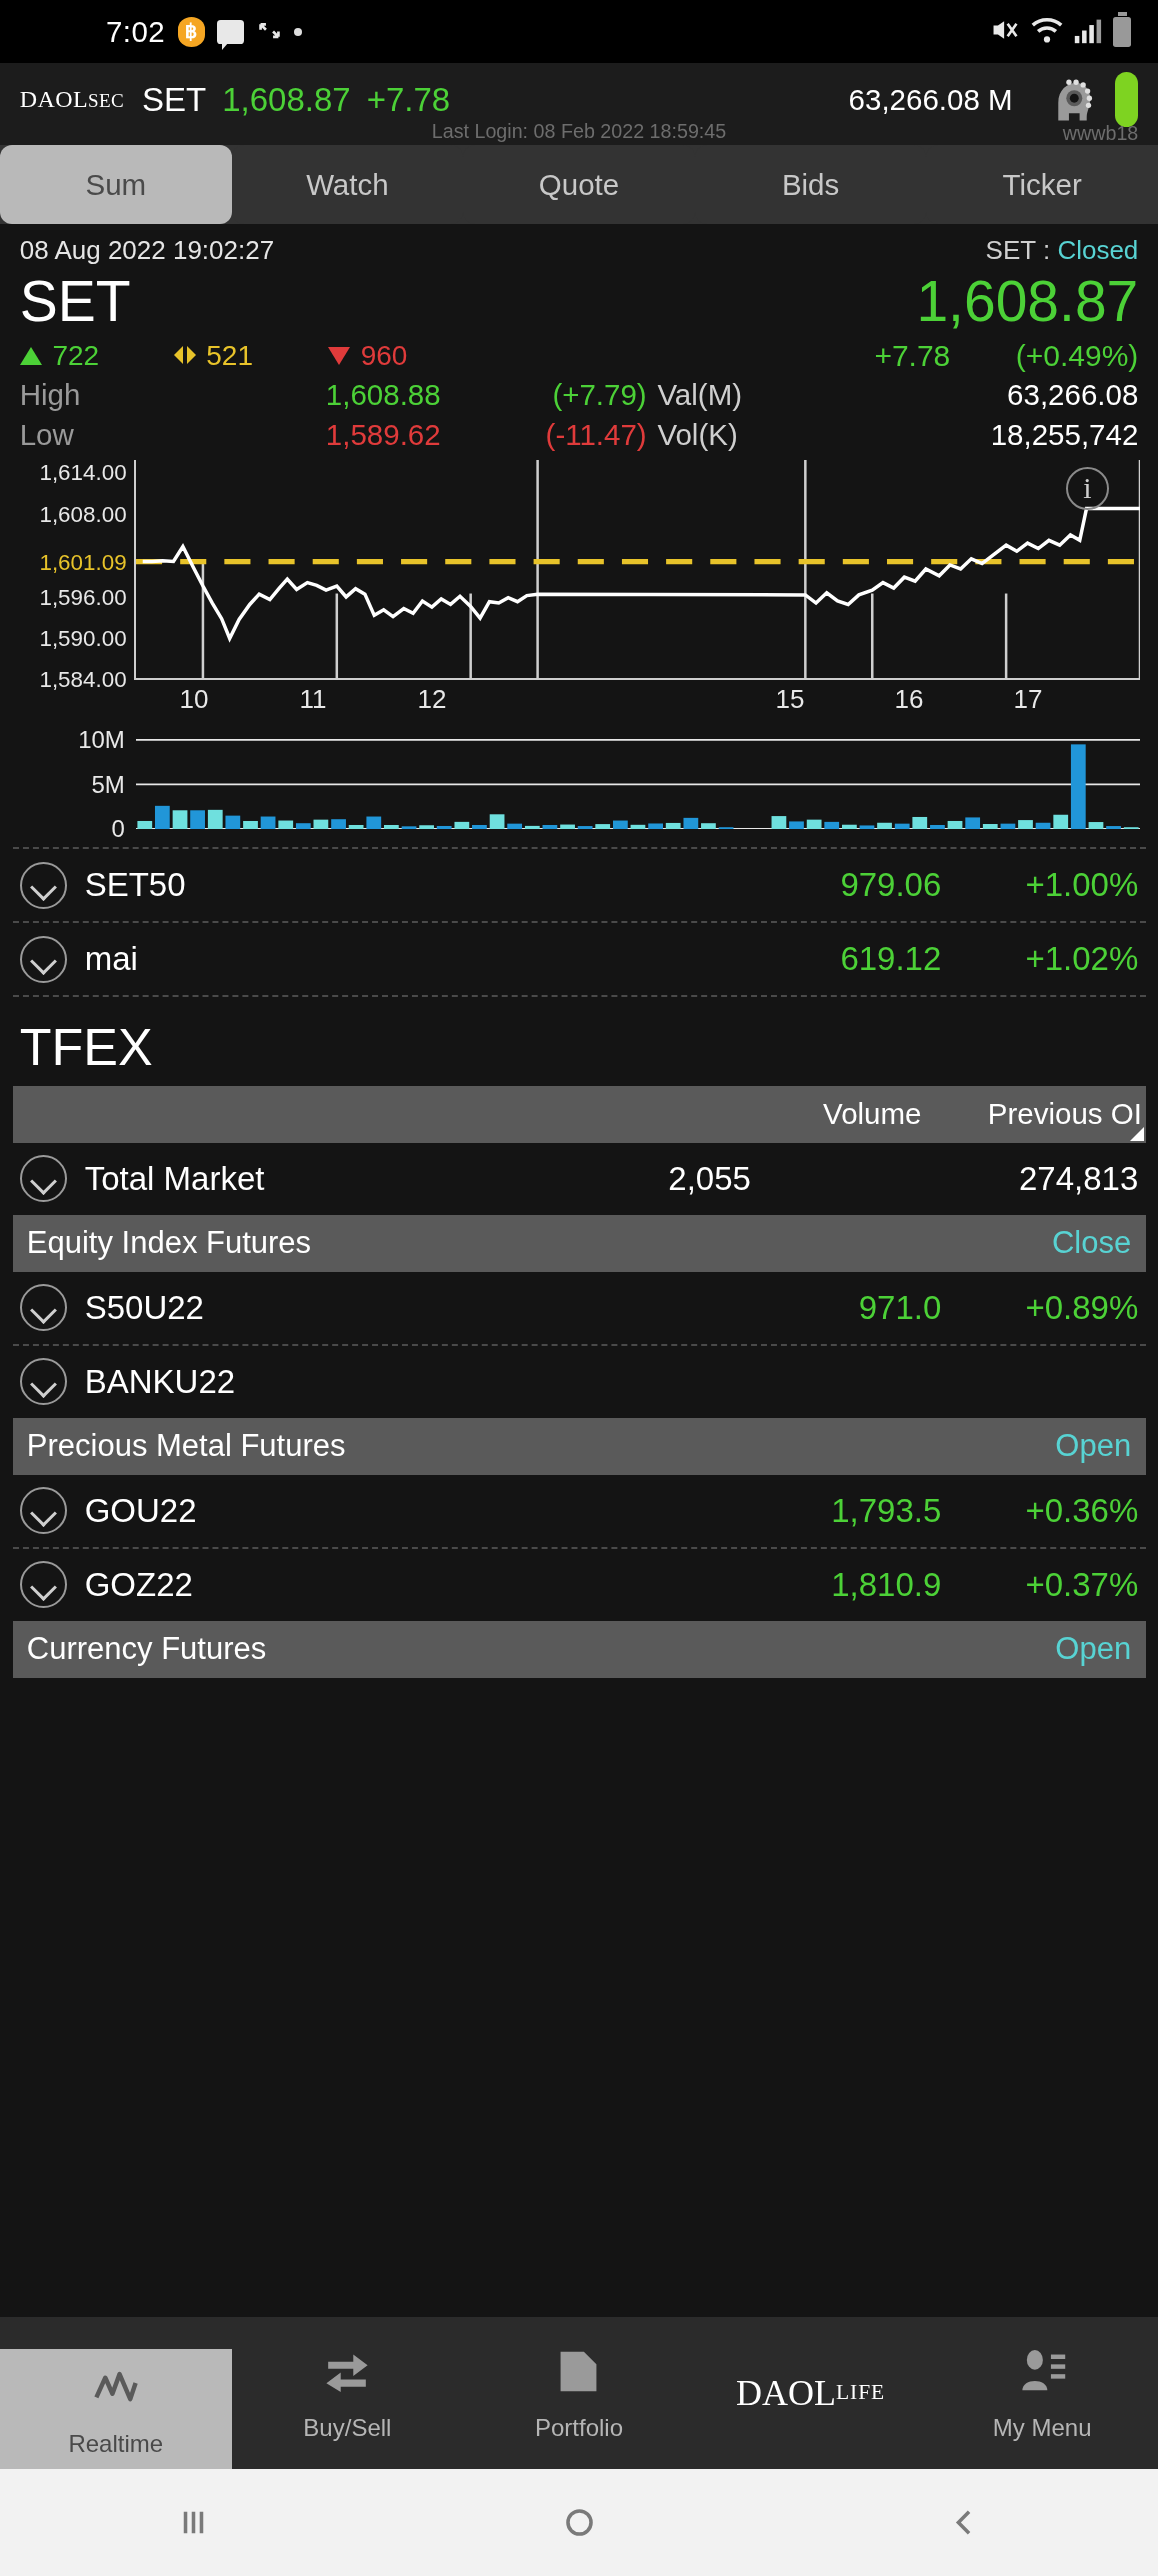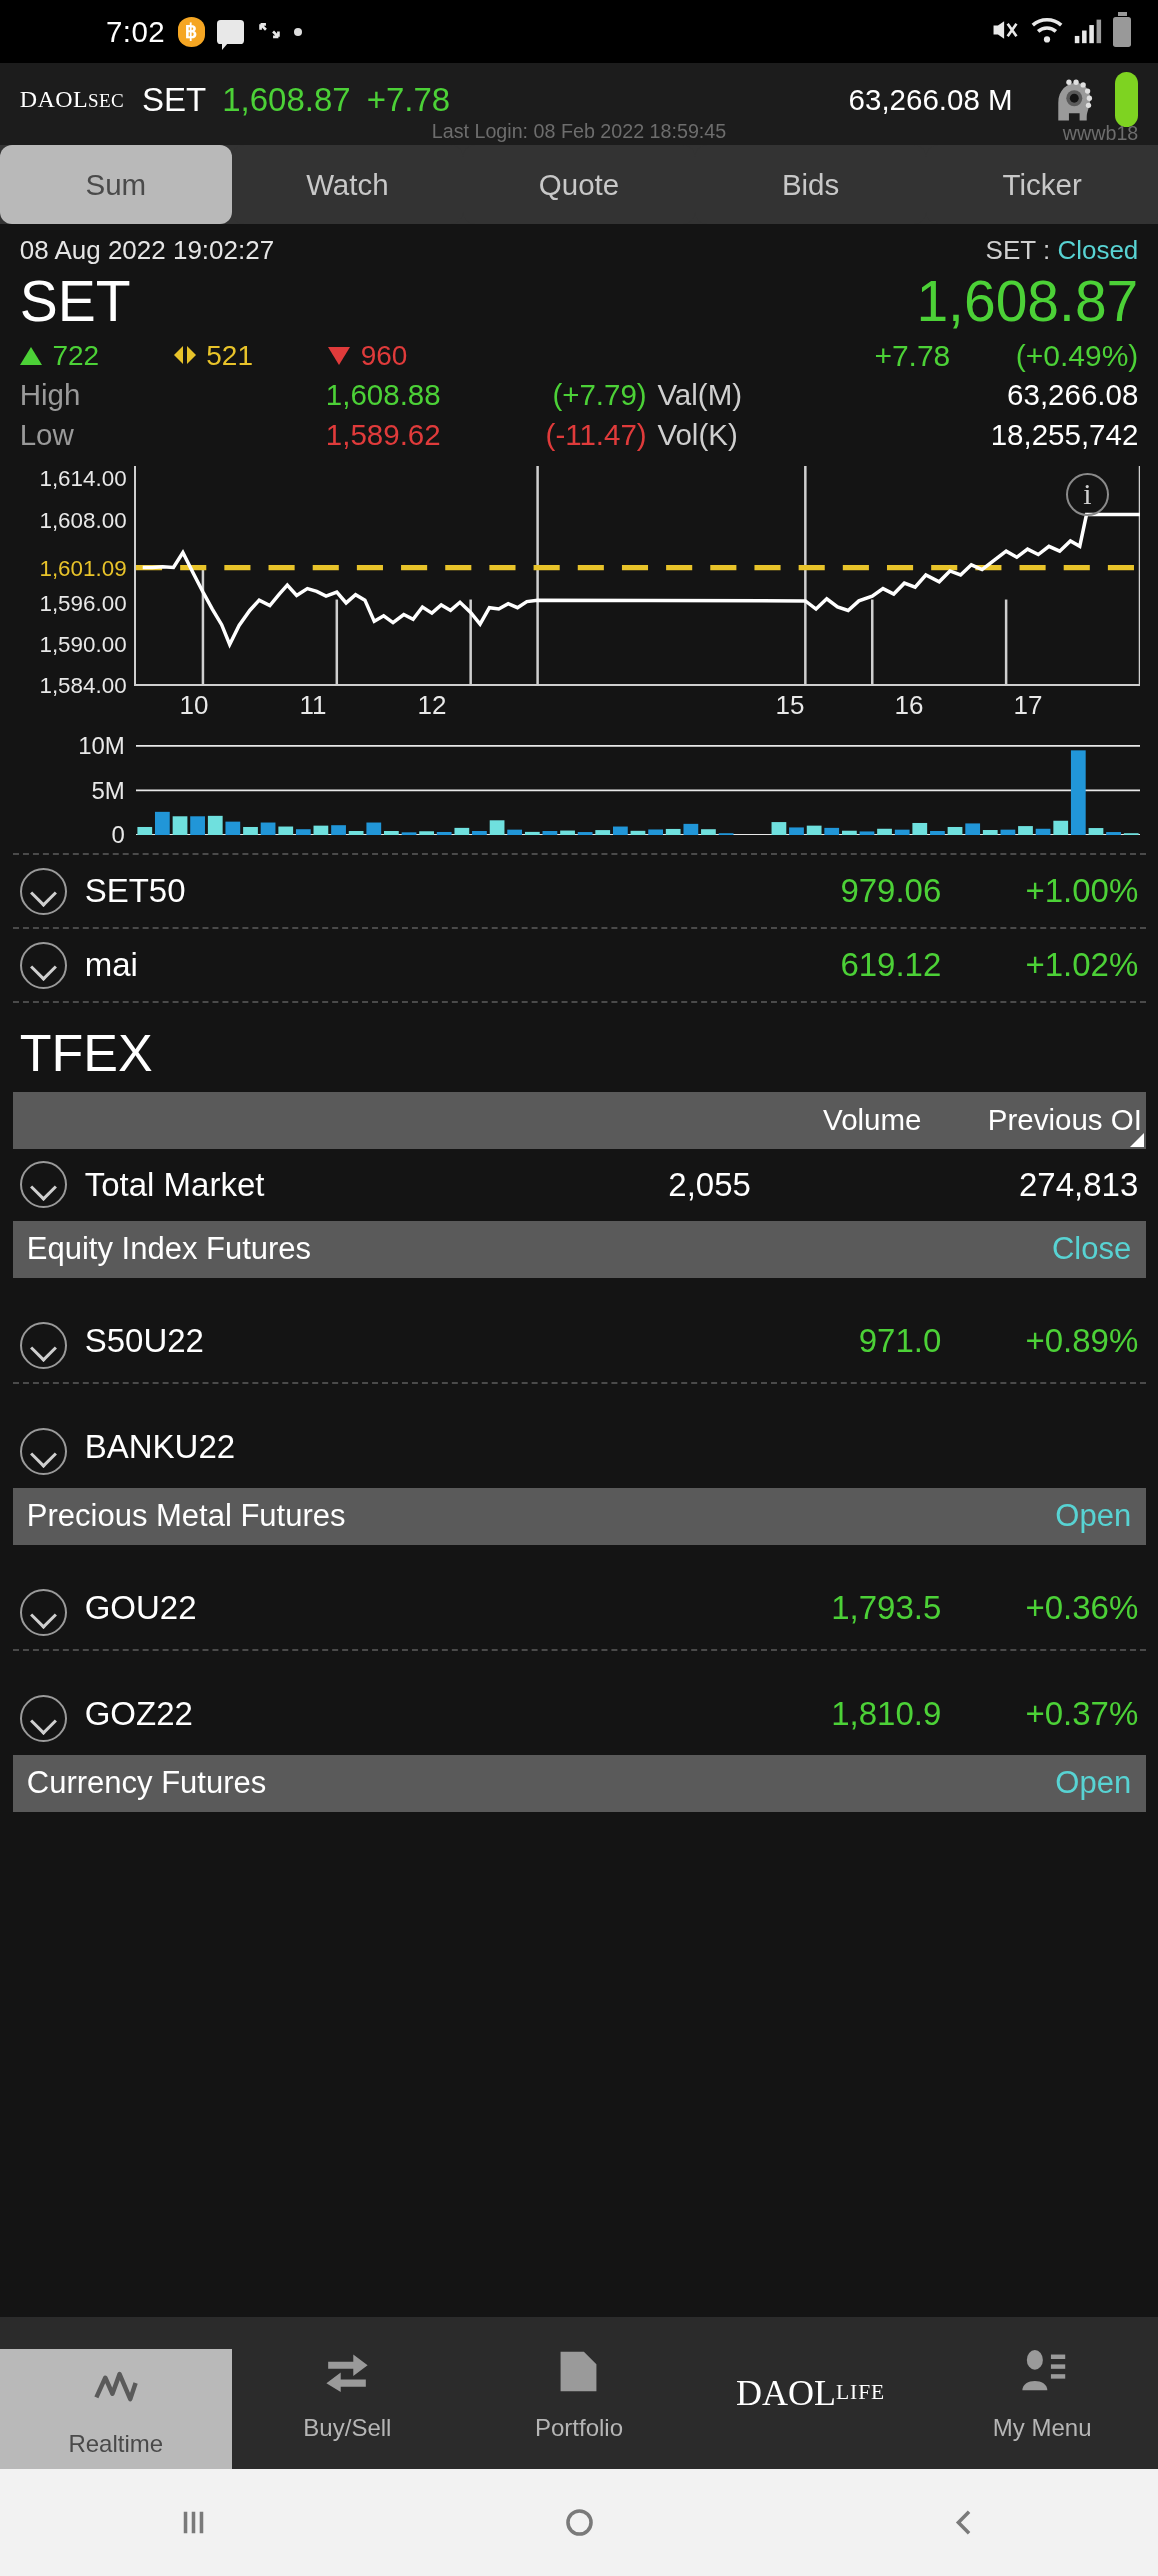--- a/index.html
+++ b/index.html
@@ -74,21 +74,21 @@
 
   .hlrow { display:flex; align-items:center; padding:5.4px 19.7px 0 19.7px; font-size:29.5px; }
   .hl-lab { color:#9a9a9a; width:206px; }
   .hl-v1 { width:215px; text-align:right; }
   .hl-v2 { width:206px; text-align:right; }
   .hl-lab2 { color:#cfcfcf; margin-left:10.7px; }
   .hl-v3 { margin-left:auto; color:#fff; text-align:right; }
   .g { color:#4cd137; } .r { color:#e03b3b; }
 
   
-  .chartwrap { position:relative; margin-top:14px; height:268px; }
+  .chartwrap { position:relative; margin-top:8px; height:268px; }
   .ylabels { position:absolute; left:0; top:0; width:132px; height:220px; }
   .ylabels div { position:absolute; right:5.4px; font-size:22.4px; color:#e8e8e8; transform:translateY(-50%); white-space:nowrap; }
   .ylabels div.prev { color:#e8c32a; }
   .plot { position:absolute; left:134px; right:18px; top:0; height:220px; border-left:2.7px solid #cfcfcf; border-bottom:2.7px solid #cfcfcf; }
   .plot svg { display:block; width:100%; height:100%; }
   .xlabels { position:absolute; left:134px; right:18px; top:224px; height:41px; }
   .xlabels span { position:absolute; font-size:26px; color:#e8e8e8; transform:translateX(-50%); }
   .infoicon { position:absolute; right:49px; top:7.2px; width:43px; height:43px; border:2.7px solid #8a8a8a; border-radius:50%; color:#cfcfcf; font-family:"Liberation Serif",serif; font-size:30px; display:flex; align-items:center; justify-content:center; }
 
   
@@ -113,21 +113,21 @@
   .thead .c1 { margin-left:auto; color:#fff; font-size:29.5px; width:246px; text-align:right; }
   .thead .c2 { color:#fff; font-size:29.5px; width:224px; text-align:right; padding-right:3.6px; }
   .thead .corner { position:absolute; right:1.8px; bottom:1.8px; width:0;height:0;border-left:14.3px solid transparent;border-bottom:14.3px solid #fff; }
   .trow { display:flex; align-items:center; padding:12.5px 19.7px; }
   .trow .nm { color:#fff; font-size:33px; margin-left:18px; }
   .trow .v1 { margin-left:auto; color:#fff; font-size:33px; width:246px; }
   .trow .v2 { color:#fff; font-size:33px; width:224px; text-align:right; }
   .grouphdr { background:#5a5a5a; margin:0 12.5px; height:57px; display:flex; align-items:center; padding:0 14.3px; }
   .grouphdr .gname { color:#fff; font-size:31px; }
   .grouphdr .gstat { margin-left:auto; color:#58d3d3; font-size:31px; }
-  .frow { display:flex; padding:12.5px 19.7px;margin-top:32px; }
+  .frow { display:flex; align-items:center; padding:12.5px 19.7px; }
   .frow .nm { color:#fff; font-size:33px; margin-left:18px; }
   .frow .pv { margin-left:auto; color:#4cd137; font-size:33px; width:233px; text-align:right; }
   .frow .pc { color:#4cd137; font-size:33px; width:197px; text-align:right; }
 
   
   .bottomnav { flex:0 0 auto; height:152px; background:#2b2b2b; display:flex; }
   .nav { flex:1; display:flex; flex-direction:column; align-items:center; justify-content:center; gap:14.3px; }
   .nav.active { background:#b9b9b9;margin-top:32px; }
   .nav .lbl { font-size:24px; color:#b5b5b5; }
   .nav.active .lbl { color:#4a4a4a; }

